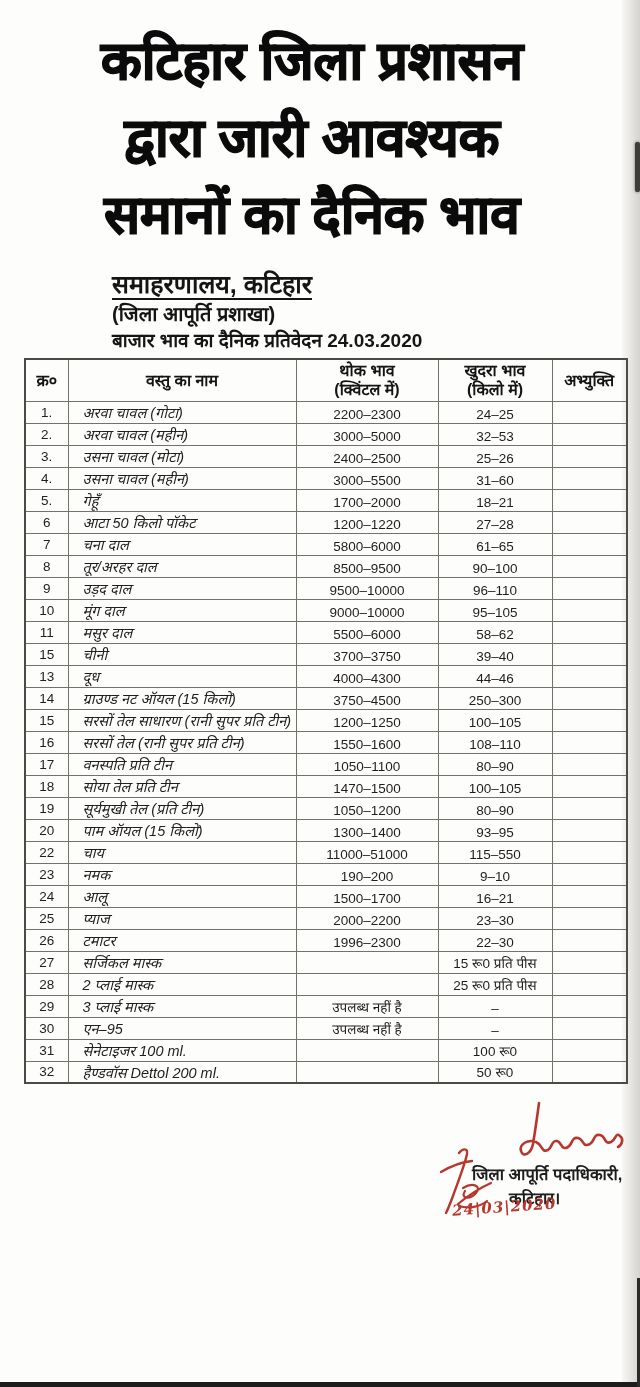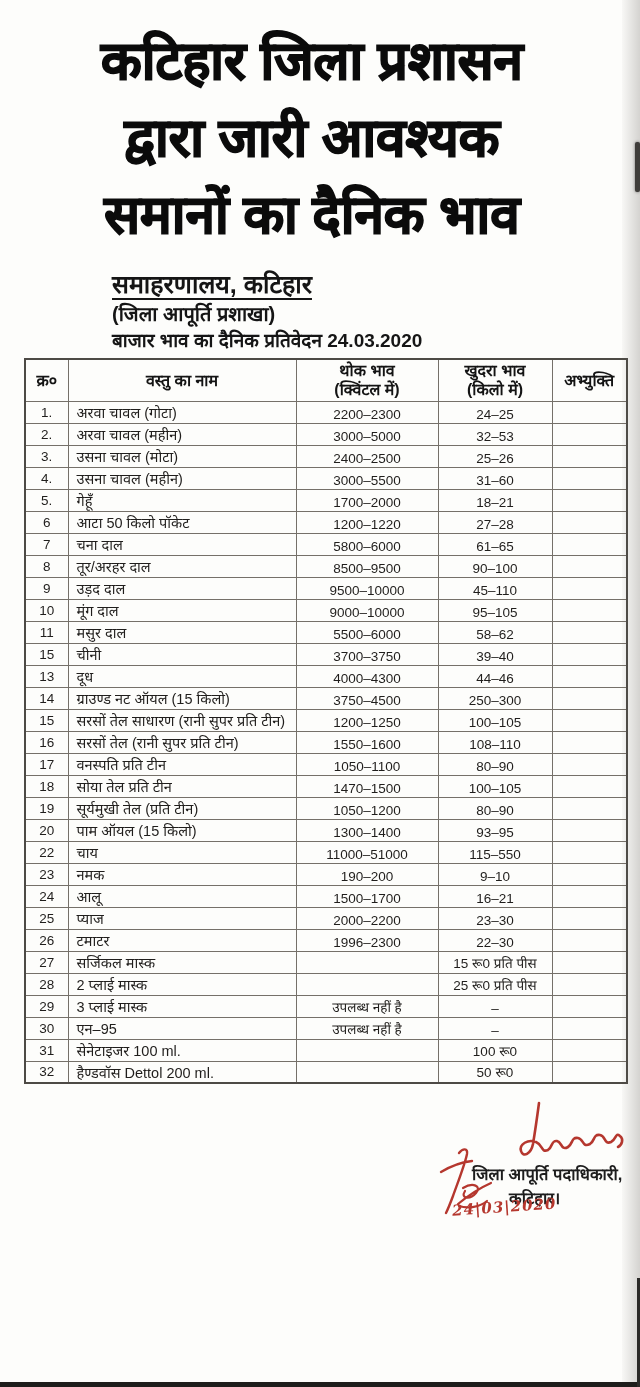--- a/index.html
+++ b/index.html
@@ -44,21 +44,21 @@
     font-size:16px; line-height:19px; font-weight:bold;
     text-align:center; vertical-align:middle; color:#141414;
   }
   thead th .hline { display:block; }
   tbody td {
     height:22px; padding:0 2px;
     font-size:14.5px; color:#201e1c;
     vertical-align:middle; overflow:hidden; white-space:nowrap;
   }
   tbody td.c0 { text-align:center; font-size:13.5px; }
-  tbody td.c1 { padding-left:8px; }
+  tbody td.c1 { padding-left:14px;font-style:italic; }
   tbody td.c2, tbody td.c3 {
     text-align:center; font-size:13.5px;
     vertical-align:bottom; padding-bottom:1px;
     font-family:"Liberation Sans","DejaVu Sans",sans-serif;
   }
 
   
   .sig-designation {
     position:absolute; left:472px; top:1162px; width:170px;
     font-size:16.5px; font-weight:bold; color:#1d1d1d; white-space:nowrap;
@@ -183,21 +183,21 @@
           <td class="c0">8</td>
           <td class="c1">तूर/अरहर दाल</td>
           <td class="c2">8500–9500</td>
           <td class="c3">90–100</td>
           <td class="c4"></td>
         </tr>
         <tr>
           <td class="c0">9</td>
           <td class="c1">उड़द दाल</td>
           <td class="c2">9500–10000</td>
-          <td class="c3">45–110</td>
+          <td class="c3">96–110</td>
           <td class="c4"></td>
         </tr>
         <tr>
           <td class="c0">10</td>
           <td class="c1">मूंग दाल</td>
           <td class="c2">9000–10000</td>
           <td class="c3">95–105</td>
           <td class="c4"></td>
         </tr>
         <tr>

